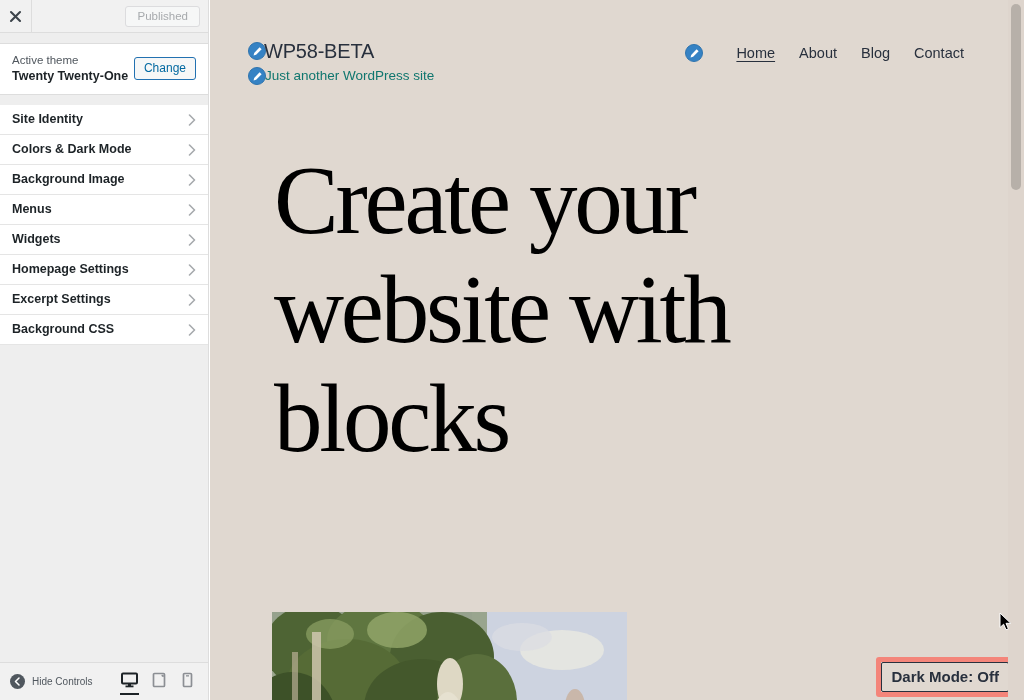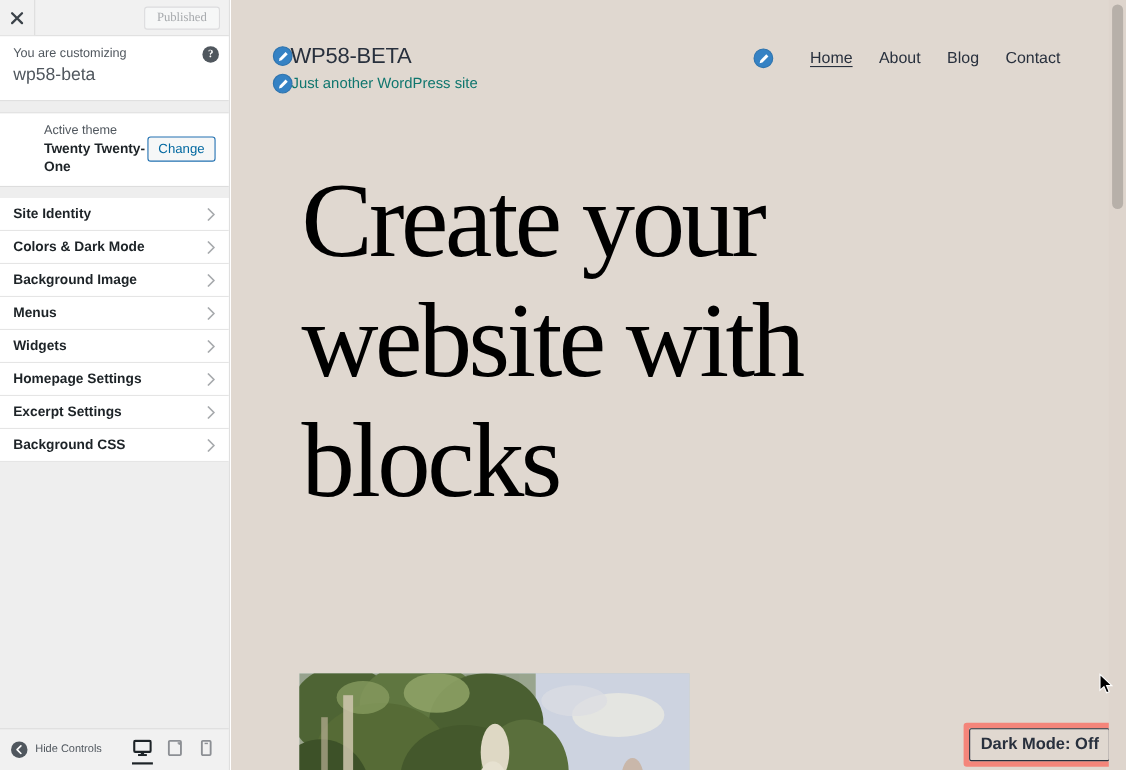--- a/index.html
+++ b/index.html
@@ -16,21 +16,21 @@
     position: absolute; left: 0; top: 0;
     width: 209px; height: 700px;
     background: #eeeeee;
     border-right: 1px solid #dddddd;
     display: flex; flex-direction: column;
   }
   .cust-header {
     height: 33px; min-height: 33px;
     background: #f1f1f1;
     border-bottom: 1px solid #dddddd;
-    display: flex; align-items: stretch; font-family: Liberation Serif, serif;
+    display: flex; align-items: stretch;
   }
   .close-btn {
     width: 32px; min-width: 32px;
     border-right: 1px solid #dddddd;
     display: flex; align-items: center; justify-content: center;
     background: #f1f1f1; cursor: pointer;
   }
   .close-btn svg { display:block; }
   .header-spacer { flex: 1; }
   .published-btn {
@@ -70,21 +70,21 @@
 
   .gray-gap { height: 10px; background: #eeeeee; }
 
   .theme-panel {
     background: #ffffff;
     border-top: 1px solid #dddddd;
     border-bottom: 1px solid #dddddd;
     padding: 9px 12px 10px 12px;
     display: flex; align-items: center;
   }
-  .theme-text { flex: 1; margin-left: 28px; }
+  .theme-text { flex: 1; }
   .theme-label { font-size: 11.5px; color: #50575e; line-height: 15px; }
   .theme-name { font-size: 12.5px; color: #1d2327; font-weight: bold; line-height: 16px; }
   .change-btn {
     font-size: 12px; color: #0369a1;
     background: #f6f7f7;
     border: 1px solid #2271b1;
     border-radius: 3px;
     padding: 3px 9px 4px;
     cursor: pointer; white-space: nowrap;
   }
@@ -250,25 +250,20 @@
         <span>
           <svg width="13" height="13" viewBox="0 0 13 13">
             <path d="M2 2 L11 11 M11 2 L2 11" stroke="#3c434a" stroke-width="2.1" stroke-linecap="round"></path>
           </svg>
         </span>
       </div>
       <div class="header-spacer"></div>
       <div class="published-btn">Published</div>
     </div>
 
-    <div class="customizing-panel">
-      <div class="customizing-label">You are customizing</div>
-      <div class="customizing-title">wp58-beta</div>
-      <div class="help-icon">?</div>
-    </div>
 
     <div class="gray-gap"></div>
 
     <div class="theme-panel">
       <div class="theme-text">
         <div class="theme-label">Active theme</div>
         <div class="theme-name">Twenty Twenty-One</div>
       </div>
       <div class="change-btn">Change</div>
     </div>

